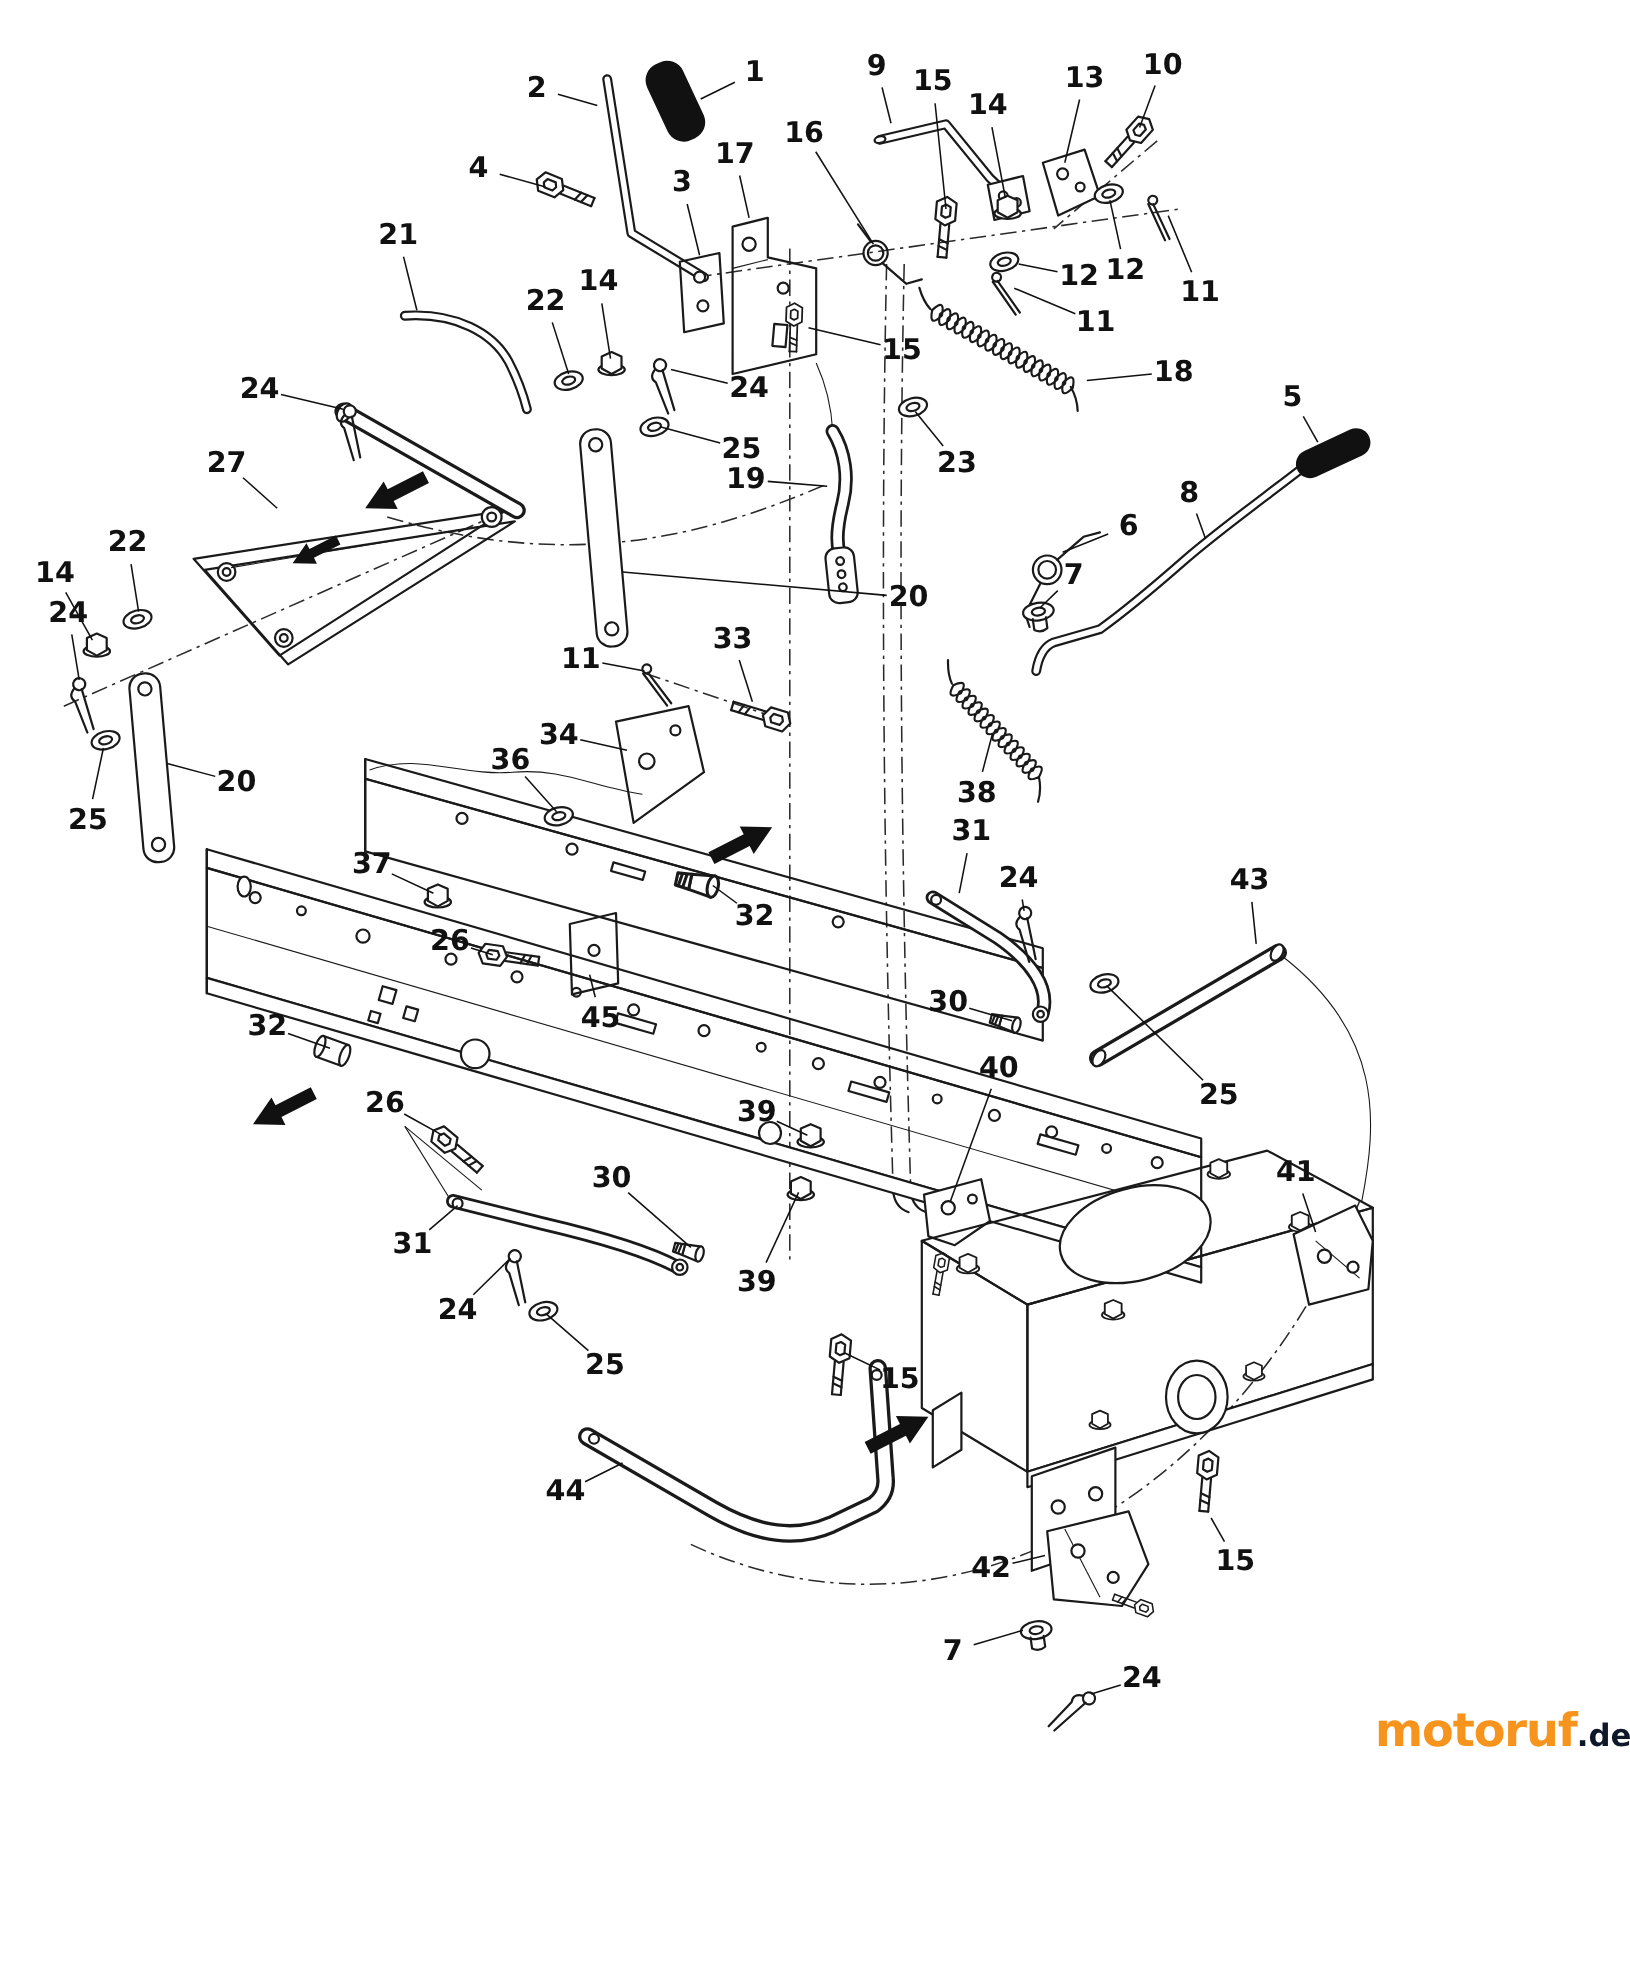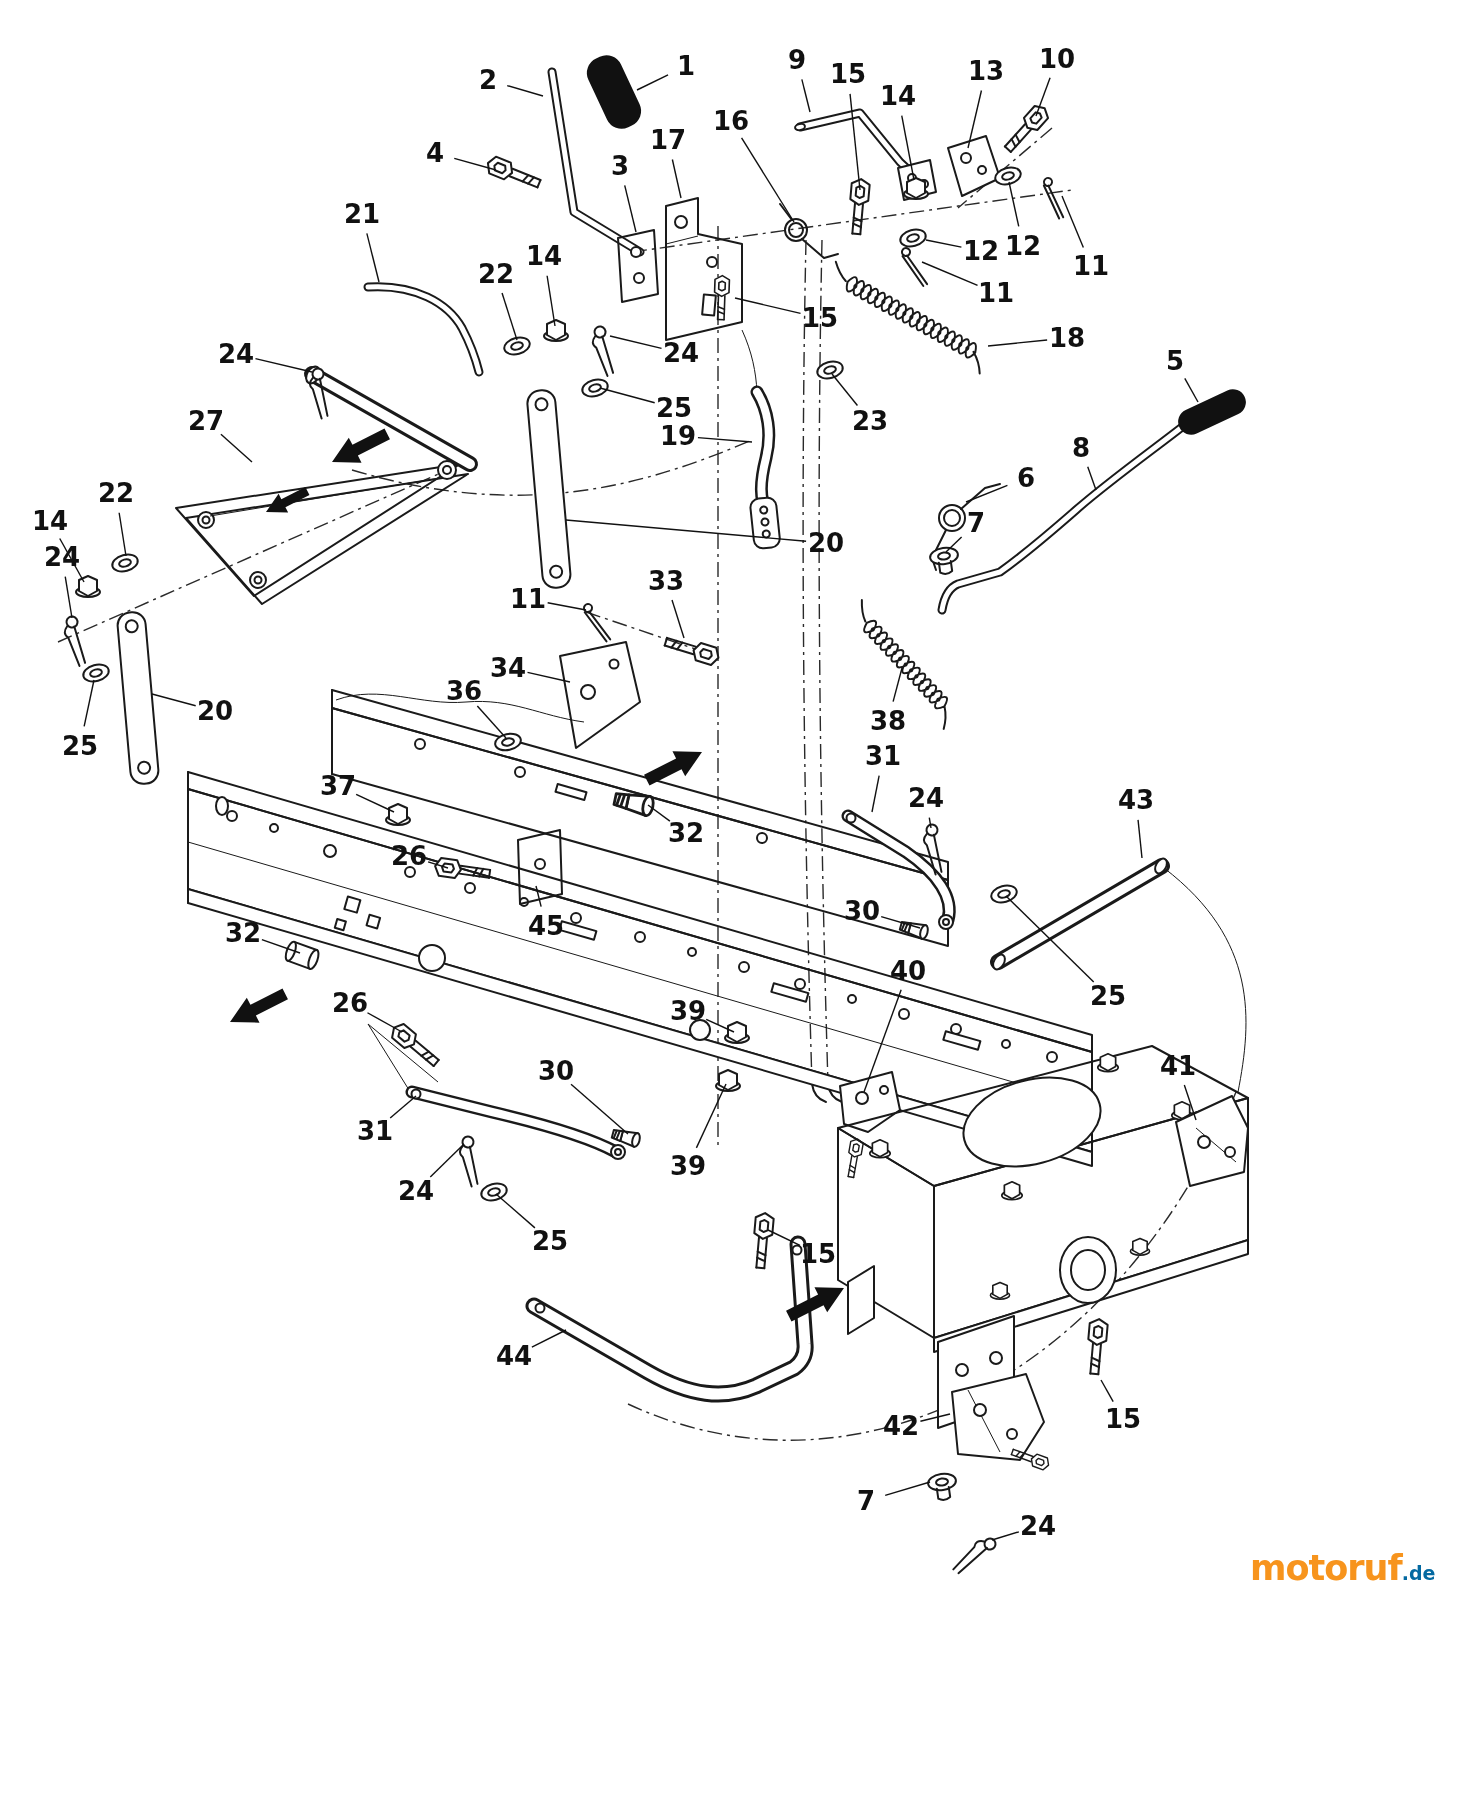--- a/index.html
+++ b/index.html
@@ -14,22 +14,22 @@
   .to{stroke:#1a1a1a;stroke-width:16;fill:none;stroke-linecap:round}
   .ti{stroke:#fff;stroke-width:10;fill:none;stroke-linecap:round}
   .bo{stroke:#1a1a1a;stroke-width:13;fill:none;stroke-linecap:round;stroke-linejoin:round}
   .bi{stroke:#fff;stroke-width:8;fill:none;stroke-linecap:round;stroke-linejoin:round}
   .uo{stroke:#1a1a1a;stroke-width:17;fill:none;stroke-linecap:round;stroke-linejoin:round}
   .ui{stroke:#fff;stroke-width:11;fill:none;stroke-linecap:round;stroke-linejoin:round}
   .blk{fill:#111;stroke:none}
   .callout{font-family:"DejaVu Sans",sans-serif;font-size:26px;font-weight:bold;fill:#111;text-anchor:middle;dominant-baseline:central}
   .leader{stroke:#111;stroke-width:1.4}
   .watermark{position:absolute;left:1250px;top:1548px;font-weight:bold;display:flex;align-items:baseline;cursor:pointer}
-  .wm-brand{font-size:35px;color:#f7941d;letter-spacing:-1px}
-  .wm-tld{font-size:19px;color:#0369a1}
+  .wm-brand{font-size:42px;color:#f7941d;letter-spacing:-1px}
+  .wm-tld{font-size:28px;color:#0f172a}
 </style>
 </head>
 <body>
 
 <svg id="art" width="1482" height="1800" viewBox="0 0 1482 1800">
   <defs>
     <pattern id="stp" width="9" height="9" patternUnits="userSpaceOnUse">
       <rect width="9" height="9" fill="#fff"></rect>
       <circle cx="2" cy="3" r="0.8" fill="#bdbdbd"></circle>
       <circle cx="6.5" cy="7" r="0.7" fill="#cfcfcf"></circle>

